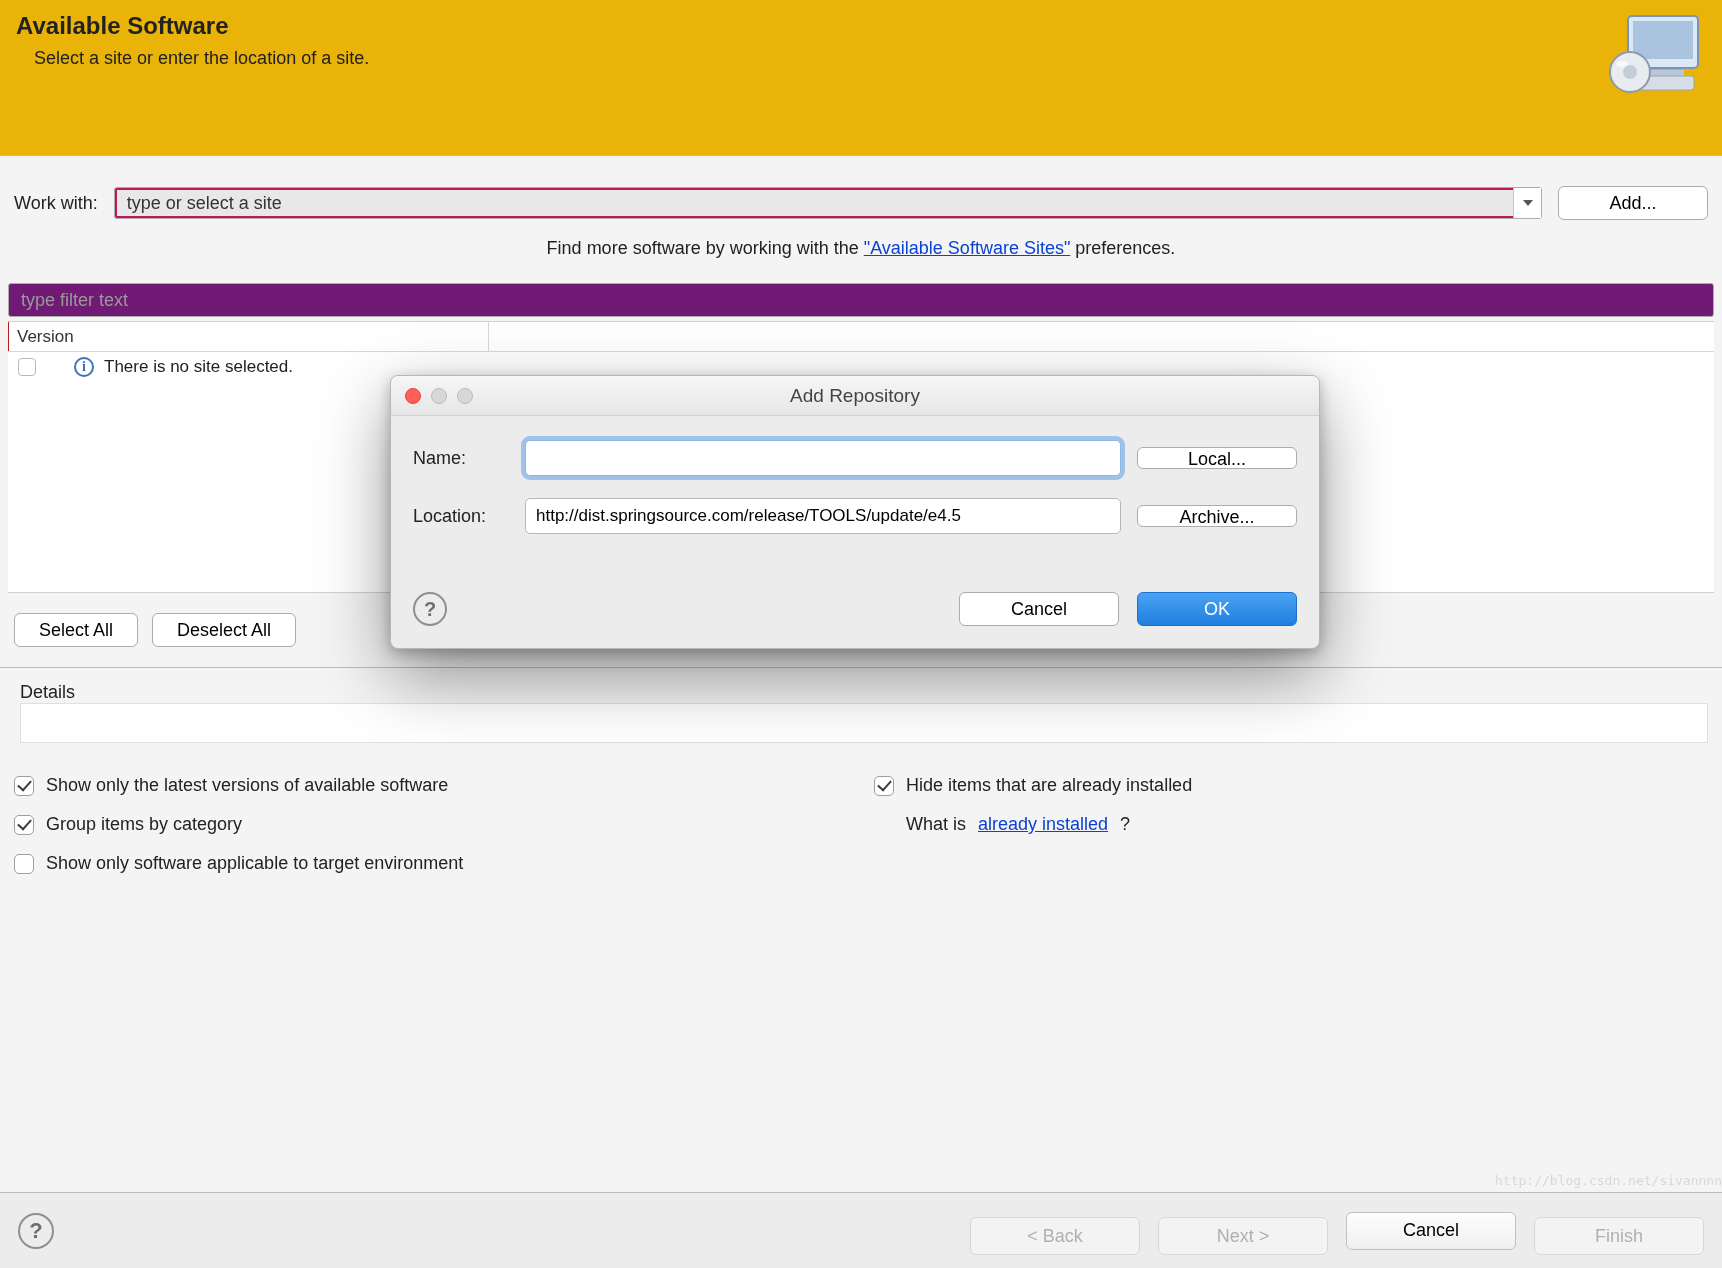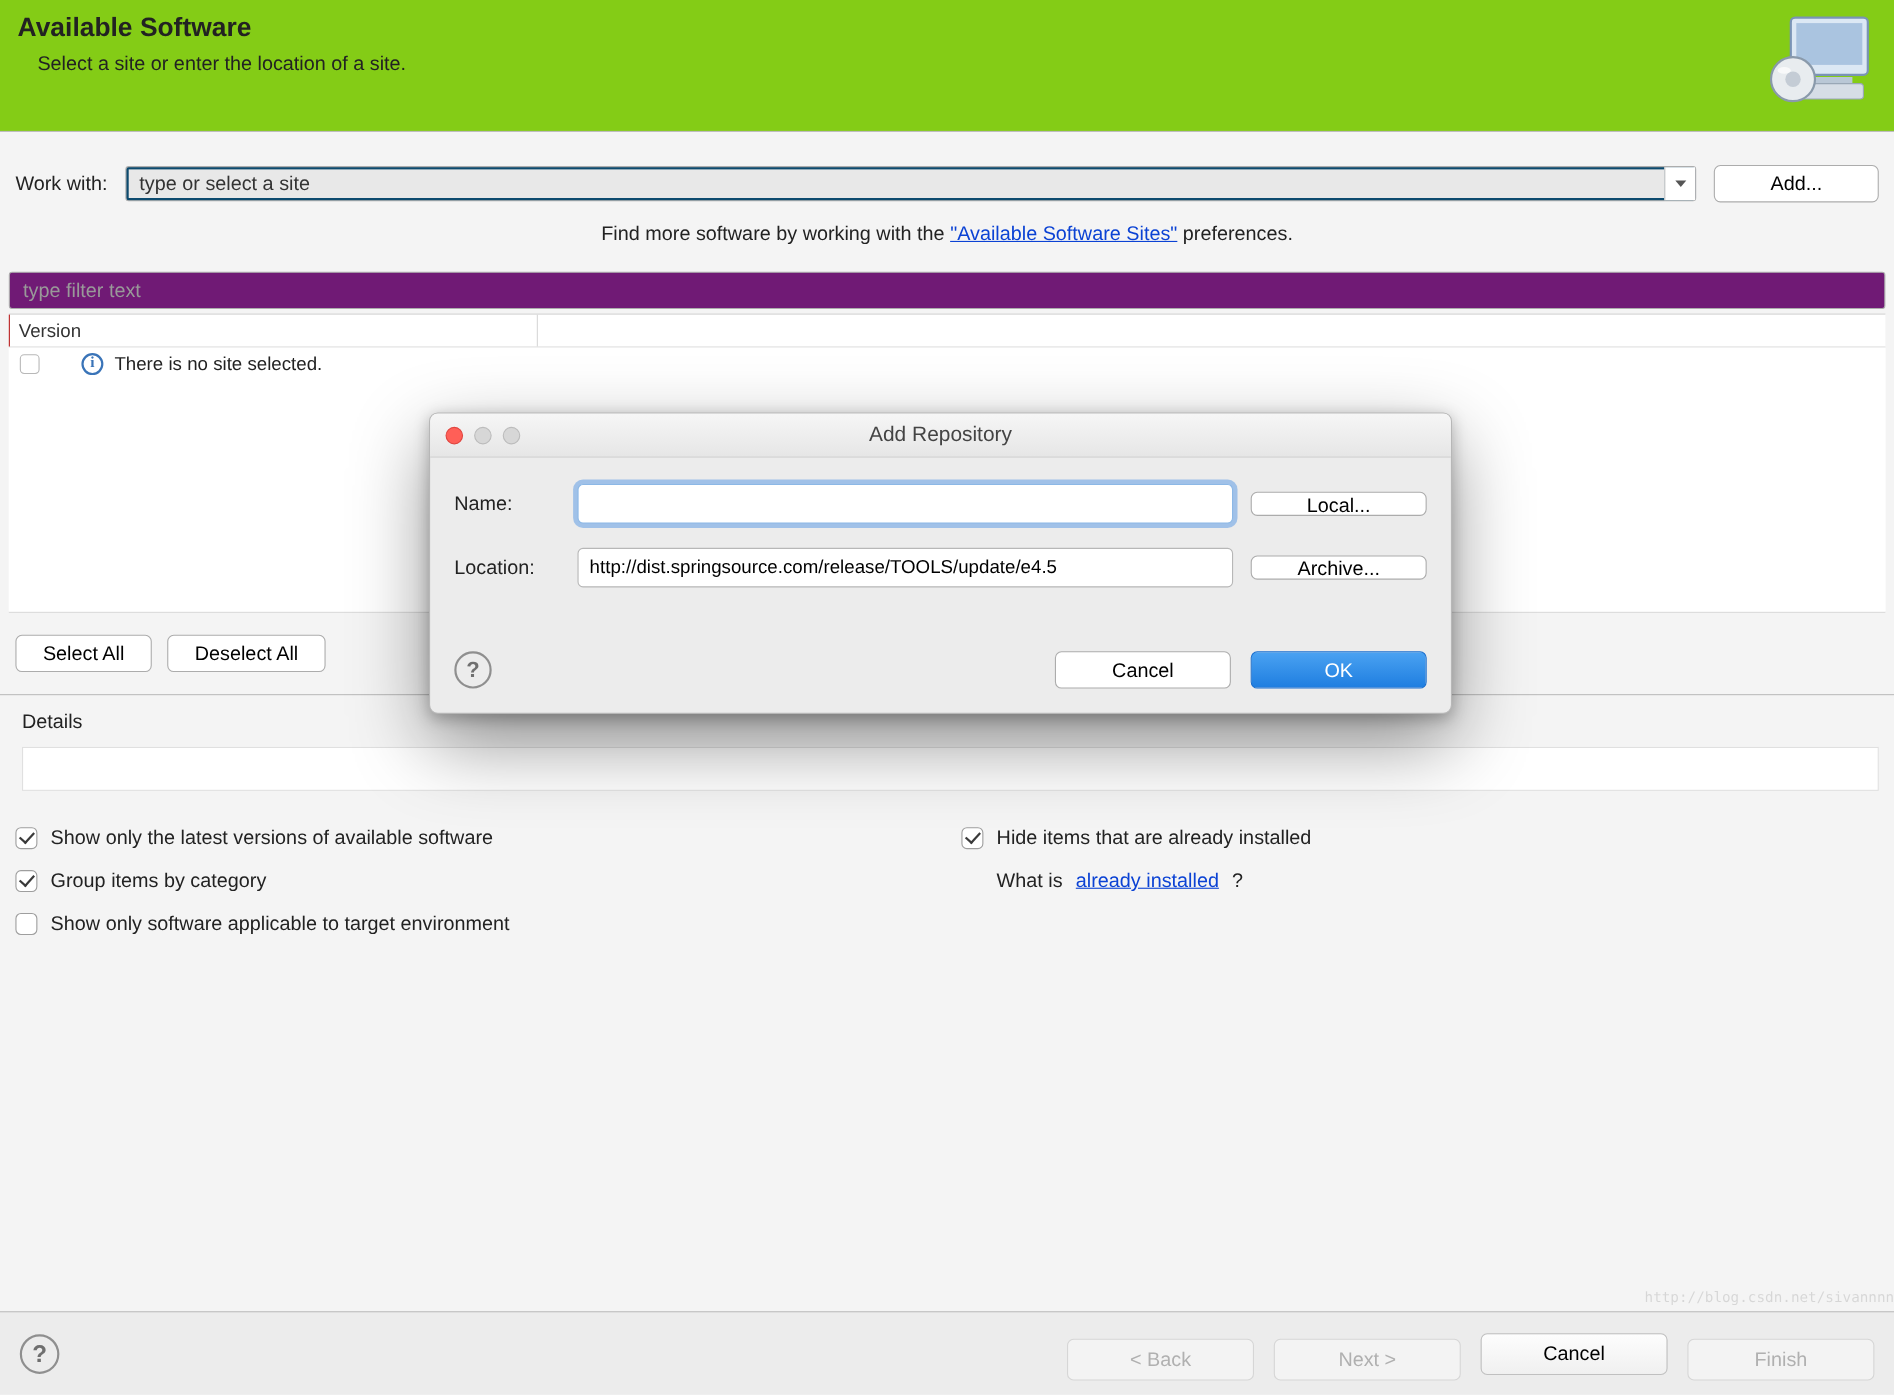--- a/index.html
+++ b/index.html
@@ -1,37 +1,37 @@
 <!DOCTYPE html>
 <html><head>
 <meta charset="utf-8">
 <style>
   * { box-sizing: border-box; }
   html, body { margin: 0; padding: 0; font-family: -apple-system, "Helvetica Neue", Arial, sans-serif; font-size: 17px; color: #222; }
   body { background: #f4f4f4; width: 1722px; height: 1268px; overflow: hidden; position: relative; }
 
   
   .banner {
-    background: #84cc16;
+    background: #eab308;
     border-bottom: 1px solid #bdbdbd;
     padding: 12px 16px 18px 16px;
     position: relative;
-    height: 120px;
+    height: 156px;
   }
   .banner h1 { margin: 0 0 8px 0; font-size: 24px; font-weight: 700; }
   .banner p { margin: 0 0 0 18px; font-size: 18px; }
   .banner-icon {
     position: absolute; right: 14px; top: 6px; width: 100px; height: 100px;
   }
 
   
   .workwith-row { display: flex; align-items: center; gap: 16px; padding: 30px 14px 6px 14px; }
   .workwith-label { white-space: nowrap; font-size: 18px; color: #222; }
   .workwith-combo {
-    flex: 1; height: 32px; background: #0c4a6e; border: 1px solid #adadad; border-radius: 3px;
+    flex: 1; height: 32px; background: #be185d; border: 1px solid #adadad; border-radius: 3px;
     display: flex; align-items: center; position: relative;
   }
   .workwith-combo .combo-text {
     flex: 1; padding: 0 10px; color: #333; font-size: 18px; background: #e8e8e8;
     margin: 2px 0 2px 2px; height: 26px; line-height: 26px;
   }
   .workwith-combo .combo-btn {
     width: 28px; height: 100%; border-left: 1px solid #c6c6c6;
     display: flex; align-items: center; justify-content: center; background: #fff;
   }
@@ -68,21 +68,21 @@
 
   
   .select-row { padding: 20px 14px; display: flex; gap: 14px; }
   .std-btn {
     height: 34px; padding: 0 24px; background: #fff; border: 1px solid #acacac;
     border-radius: 6px; font-size: 18px; cursor: pointer;
   }
 
   
   .details-section { border-top: 1px solid #bdbdbd; padding: 14px 14px 10px 20px; }
-  .details-section .details-label { font-size: 18px; margin-bottom: 12px; display: block; }
+  .details-section .details-label { font-size: 18px; display: block; }
   .details-box { background: #fff; border: 1px solid #e0e0e0; height: 40px; margin: 0 0 18px 0; }
 
   
   .options-grid { display: grid; grid-template-columns: 860px 1fr; row-gap: 18px; padding: 4px 14px 30px 14px; font-size: 18px; }
   .opt { display: flex; align-items: center; gap: 12px; }
   .chk {
     width: 20px; height: 20px; border: 1px solid #9e9e9e; border-radius: 5px; background: #fff;
     display: inline-flex; align-items: center; justify-content: center; flex-shrink: 0;
   }
   .chk.checked::after {

